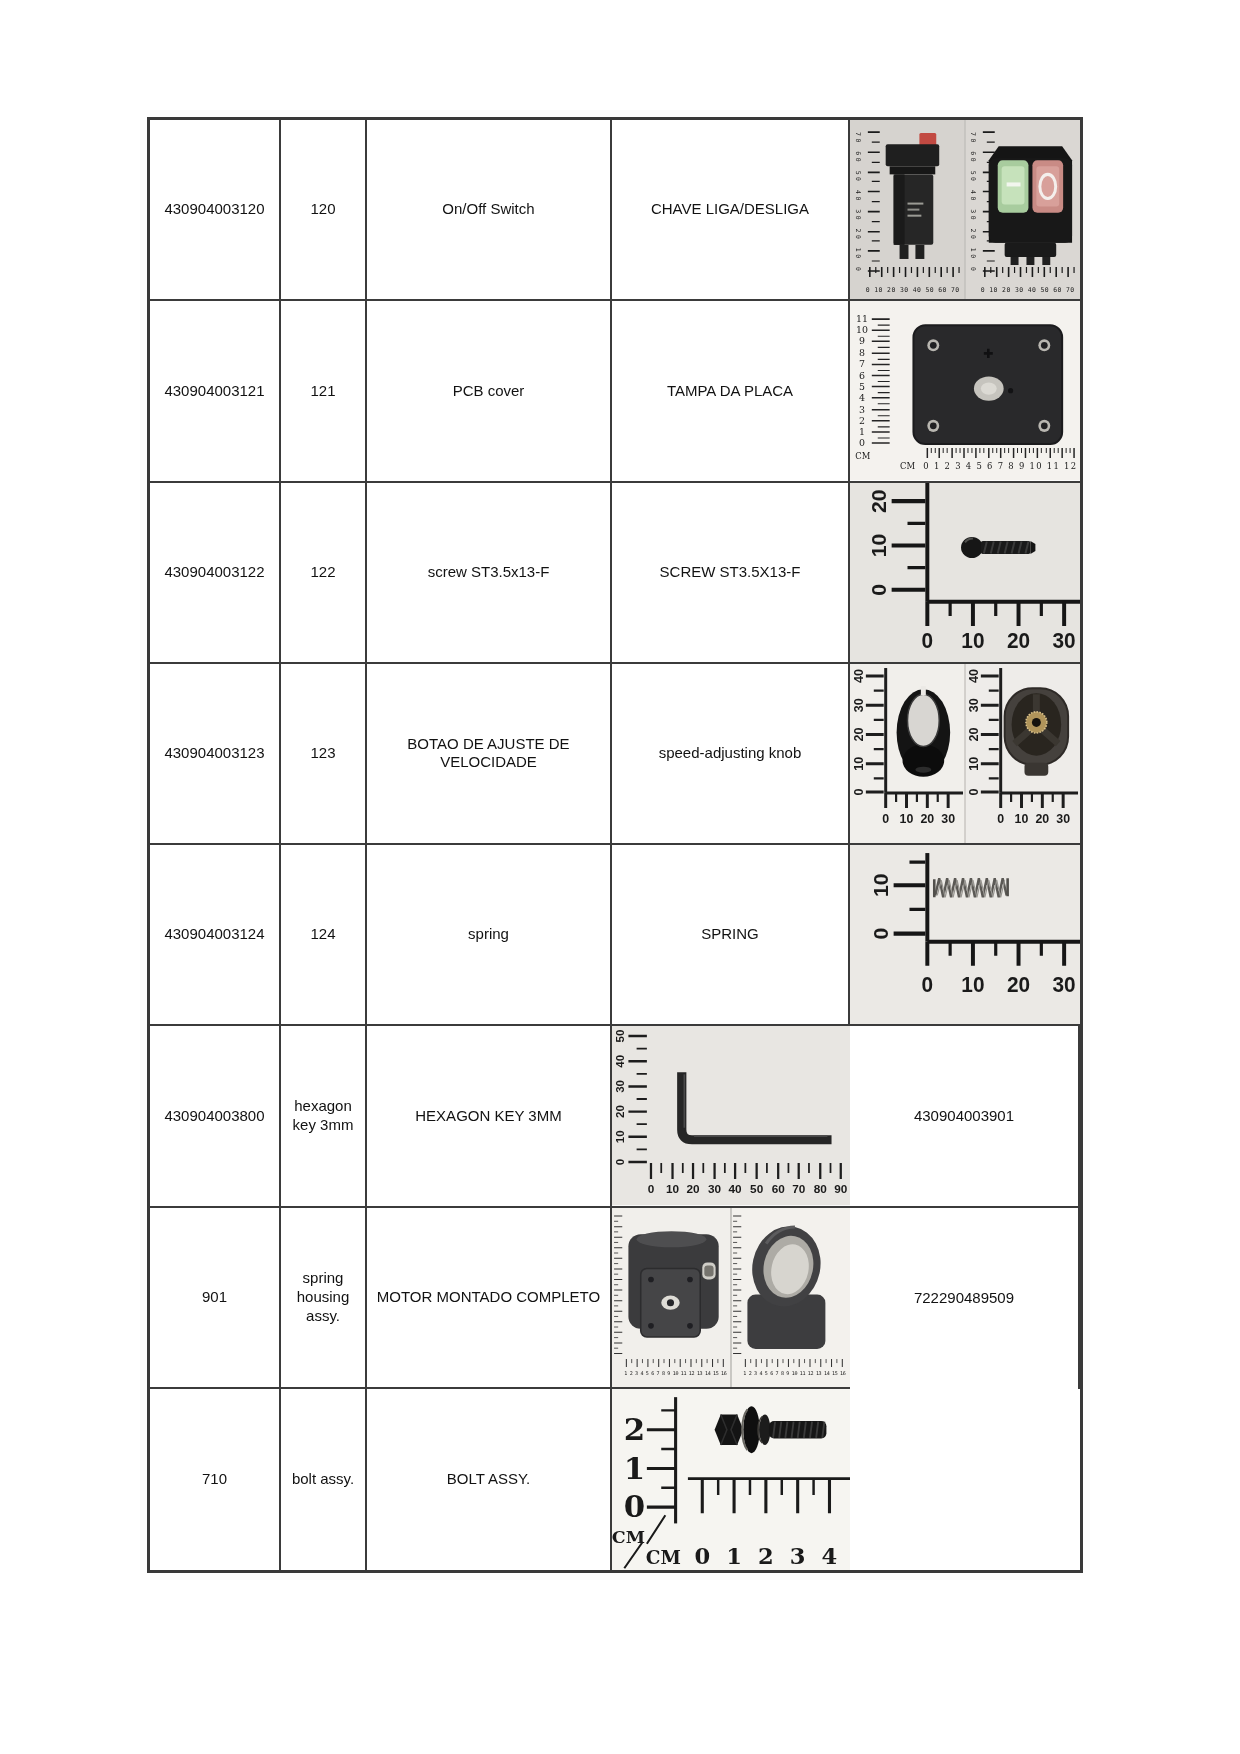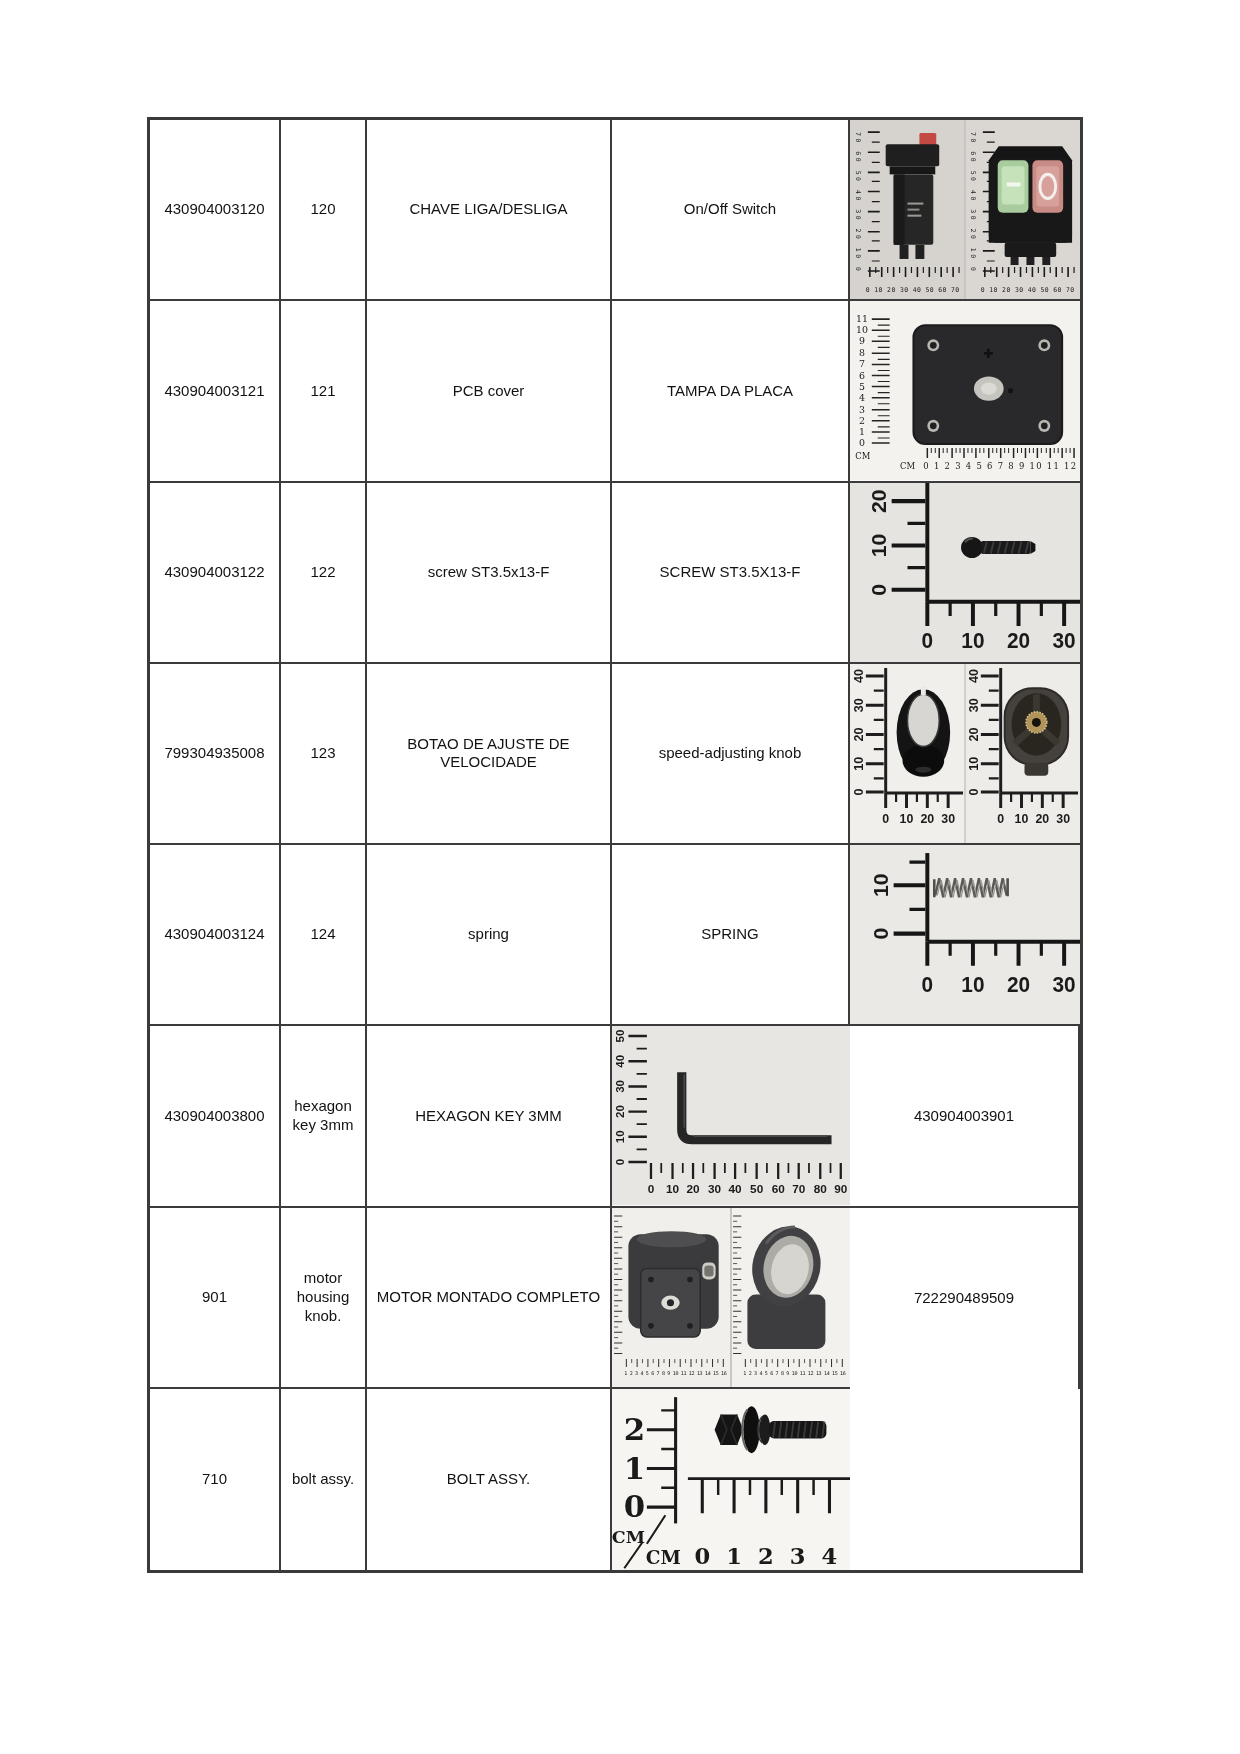--- a/index.html
+++ b/index.html
@@ -22,22 +22,22 @@
   .rs{font-family:"DejaVu Serif",serif;}
 </style>
 </head>
 <body>
 
 <div class="page">
   <div class="parts-table">
 
     <div class="td">430904003120</div>
     <div class="td">120</div>
+    <div class="td">On/Off Switch</div>
     <div class="td">CHAVE LIGA/DESLIGA</div>
-    <div class="td">On/Off Switch</div>
     <div class="td photo lastcol">
       <svg viewBox="0 0 232 178" preserveAspectRatio="none">
         <rect x="0" y="0" width="116" height="178" fill="#d6d3cf"></rect>
         <rect x="116" y="0" width="116" height="178" fill="#dad7d3"></rect>
         <line x1="116" y1="0" x2="116" y2="178" stroke="#c2c0bc" stroke-width="1.5"></line>
 
         <g>
           <path d="M18 12h12M18 32h12M18 52h12M18 71h12M18 91h12M18 111h12M18 130h12M18 150h12" stroke="#1a1a1a" stroke-width="1.6"></path>
           <path d="M22 22h8M22 42h8M22 61h8M22 81h8M22 101h8M22 120h8M22 140h8" stroke="#1a1a1a" stroke-width="1.2"></path>
           <text class="rm" font-size="6.5" x="6" y="12" transform="rotate(90 6 12)" textLength="138">70   60   50   40   30   20   10   0</text>
@@ -166,21 +166,21 @@
         <g>
           <ellipse cx="123" cy="64" rx="11" ry="10.5" fill="#161616"></ellipse>
           <path d="M116 59a9 8 0 0 1 8-4" stroke="#50504e" stroke-width="2" fill="none"></path>
           <rect x="132" y="57.5" width="50" height="13" rx="2" fill="#1a1a1a"></rect>
           <path d="M138 58l-3 12M145 58l-3 12M152 58l-3 12M159 58l-3 12M166 58l-3 12M173 58l-3 12M180 58l-3 12" stroke="#3a3a3a" stroke-width="2"></path>
           <polygon points="182,57.5 187,60.5 187,67.5 182,70.5" fill="#141414"></polygon>
         </g>
       </svg>
     </div>
 
-    <div class="td">799304935008</div>
+    <div class="td">430904003123</div>
     <div class="td">123</div>
     <div class="td">BOTAO DE AJUSTE DE VELOCIDADE</div>
     <div class="td">speed-adjusting knob</div>
     <div class="td photo lastcol">
       <svg viewBox="0 0 232 178" preserveAspectRatio="none">
         <rect x="0" y="0" width="116" height="178" fill="#f1efeb"></rect>
         <rect x="116" y="0" width="116" height="178" fill="#eeece9"></rect>
         <line x1="116" y1="0" x2="116" y2="178" stroke="#c8c6c2" stroke-width="1.5"></line>
 
         <g>
@@ -302,21 +302,21 @@
         <g fill="none">
           <path d="M68 46V103Q68 113 78 113H214" stroke="#262626" stroke-width="9"></path>
           <path d="M70.5 48V101" stroke="#4a4a4a" stroke-width="1.6"></path>
           <path d="M80 109.5H210" stroke="#474747" stroke-width="1.6"></path>
         </g>
       </svg>
     </div>
 
     <div class="td">430904003901</div>
     <div class="td">901</div>
-    <div class="td">motor housing knob.</div>
+    <div class="td">spring housing assy.</div>
     <div class="td">MOTOR MONTADO COMPLETO</div>
     <div class="td photo lastcol">
       <svg viewBox="0 0 232 178" preserveAspectRatio="none">
         <rect x="0" y="0" width="116" height="178" fill="#f1efeb"></rect>
         <rect x="116" y="0" width="116" height="178" fill="#f3f1ed"></rect>
         <line x1="116" y1="0" x2="116" y2="178" stroke="#bdbbb7" stroke-width="1.5"></line>
 
         <g>
           <g stroke="#333333">
             <path d="M2 8h8M2 18.5h8M2 29h8M2 39.5h8M2 50h8M2 60.5h8M2 71h8M2 81.5h8M2 92h8M2 102.5h8M2 113h8M2 123.5h8M2 134h8M2 144.5h8" stroke-width="1"></path>

